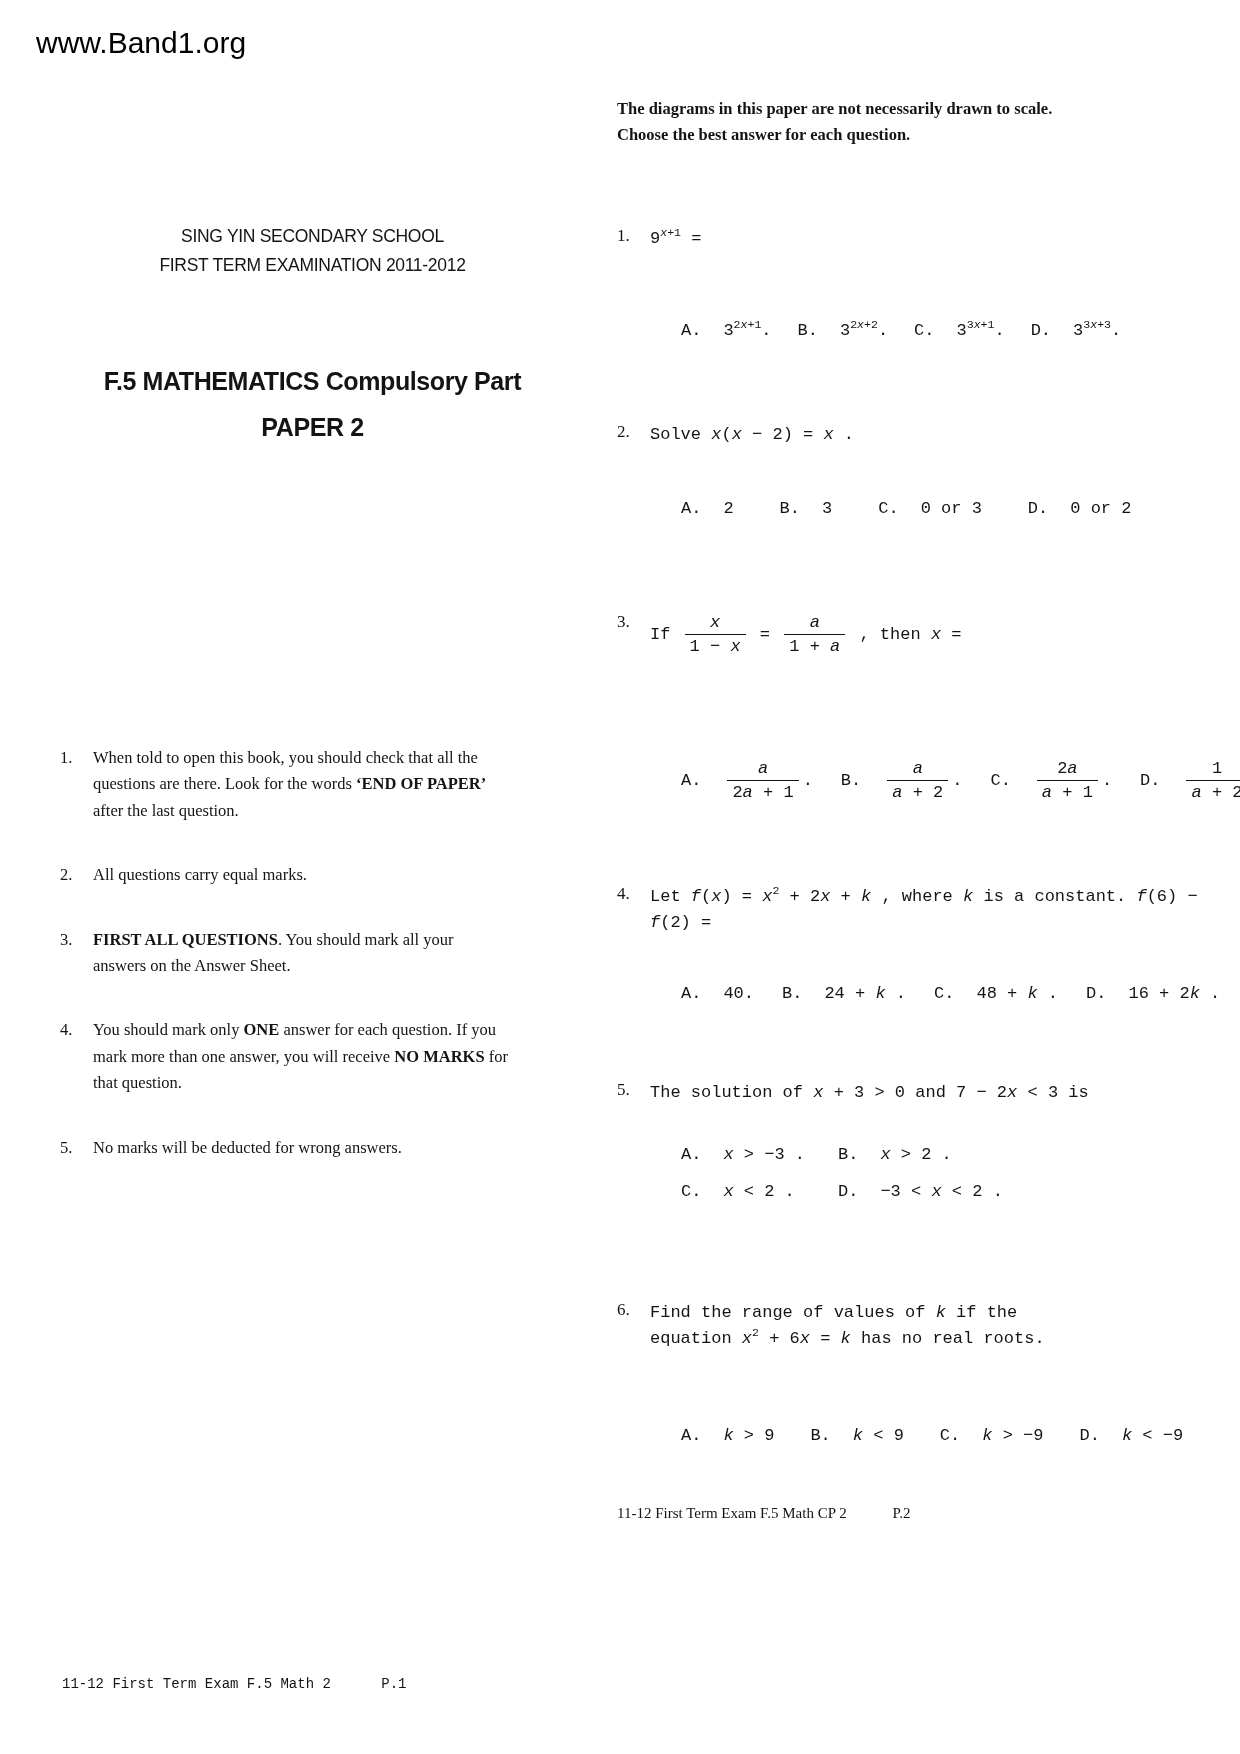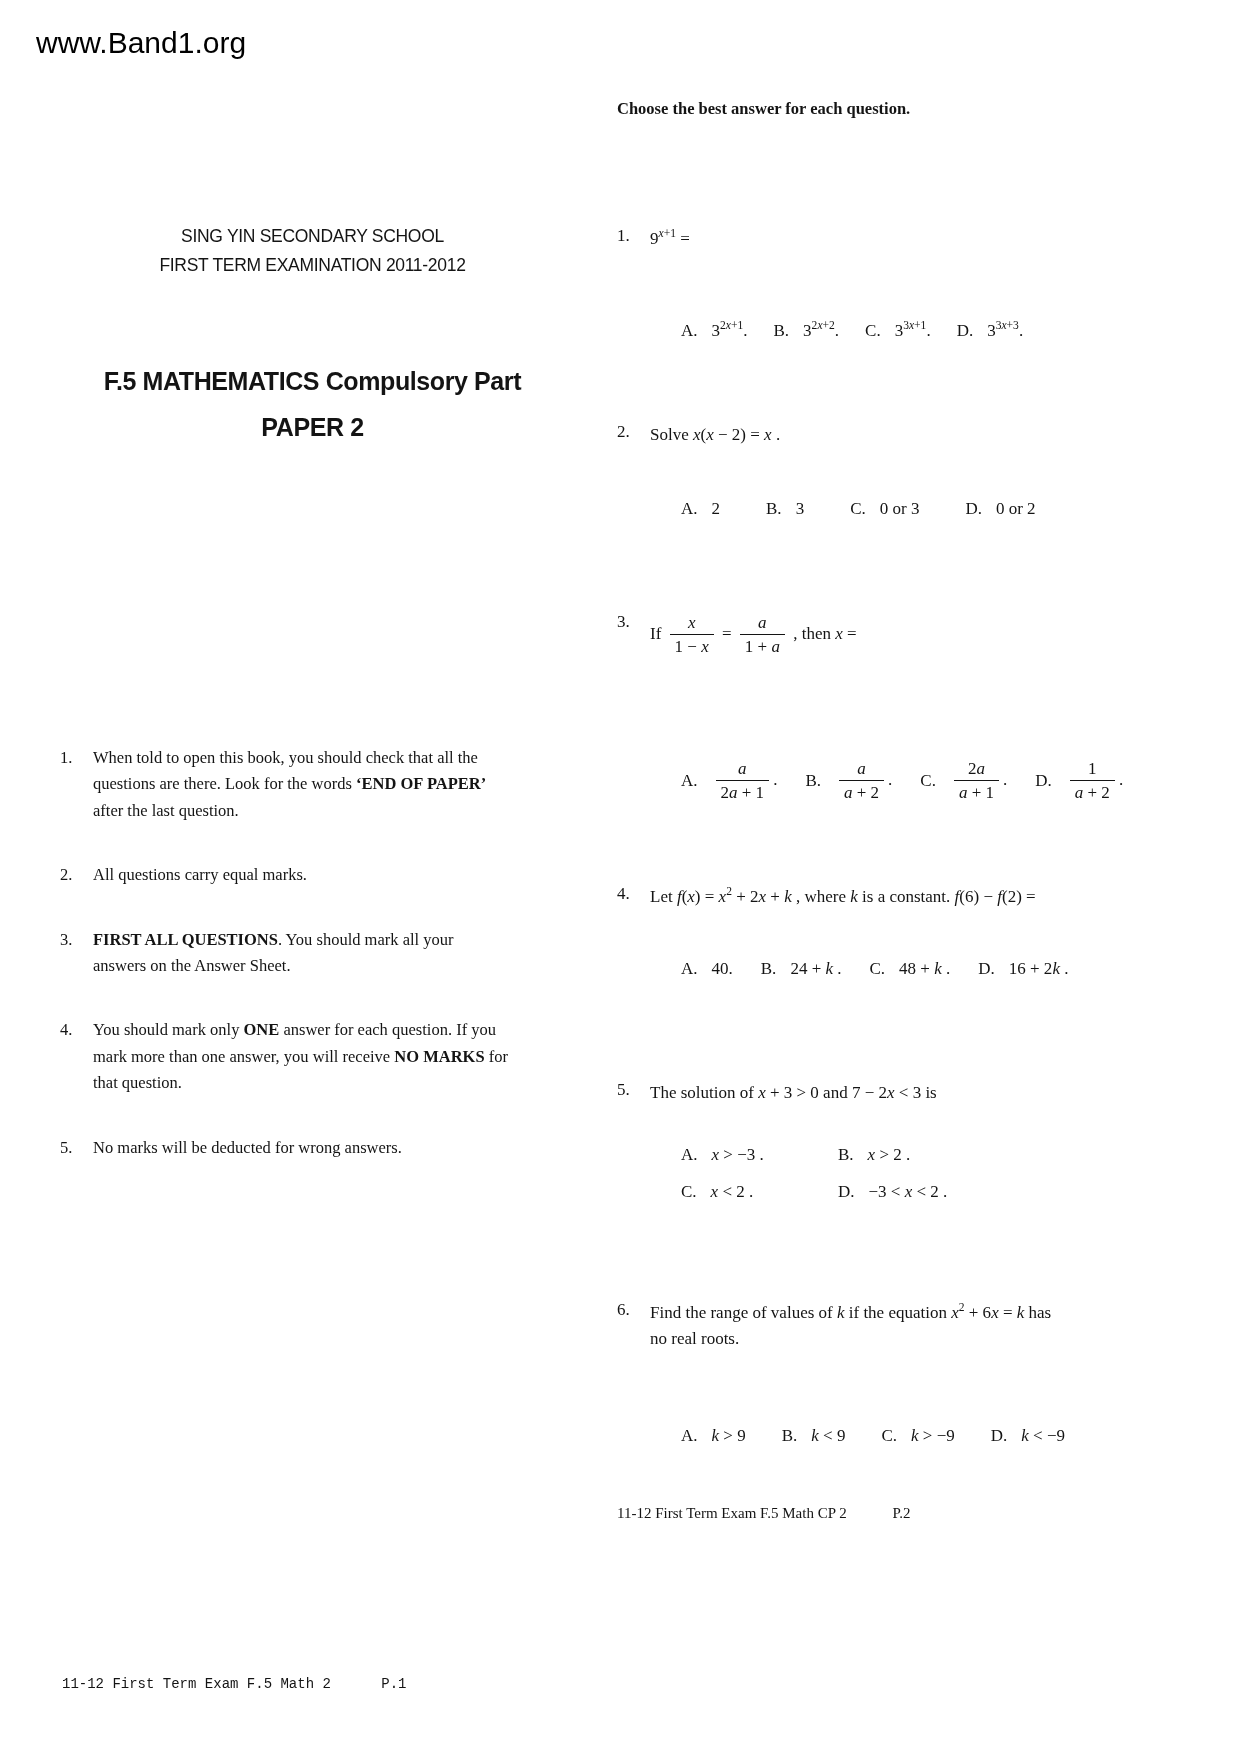--- a/index.html
+++ b/index.html
@@ -32,25 +32,25 @@
   .instr{display:flex;margin-bottom:38px;}
   .i-num{width:33px;flex:none;}
   .i-text{flex:1;}
   .footer-left{position:absolute;top:1676px;left:2px;font-size:14px;font-family:Liberation Mono, monospace;}
   .footer-left .footer-page{margin-left:42px;}
   
   .col-right{position:absolute;left:617px;top:0;width:500px;height:1754px;}
   .r-header{position:absolute;top:96px;left:0;width:480px;font-weight:bold;font-size:16.5px;line-height:1.6;}
   .question{position:absolute;left:0;width:100%;display:flex;font-size:17px;}
   .q-num{width:33px;flex:none;}
-  .q-body{flex:1;line-height:1.5;}
+  .q-body{flex:1;line-height:1.5;font-family:Liberation Mono, monospace;}
   .q-stem{white-space:normal;}
   .opts{display:flex;align-items:center;margin-left:31px;}
   .opt{display:flex;align-items:center;white-space:nowrap;}
-  .opt-val{margin-left:14px;}
+  .opt-val{margin-left:22px;}
   .q1{top:226px;}  .q1 .opts{margin-top:66px;gap:26px;}
   .q2{top:422px;}  .q2 .opts{margin-top:48px;gap:46px;}
   .q3{top:612px;}  .q3 .opts{margin-top:100px;gap:28px;}
   .q4{top:884px;}  .q4 .opts{margin-top:46px;gap:28px;}
   .q5{top:1080px;} .q5 .opts{margin-top:36px;}
   .q6{top:1300px;} .q6 .opts{margin-top:72px;gap:36px;}
   .q6 .q-stem{width:402px;}
   .opts.opts-grid{display:grid;grid-template-columns:157px auto;row-gap:12px;align-items:center;}
   .footer-right{position:absolute;top:1505px;left:0;font-size:15px;}
   .footer-right .footer-page{margin-left:42px;}
@@ -102,20 +102,21 @@
   </li>
 </ol>
   <div class="footer-left">
     <span>11-12 First Term Exam F.5 Math 2</span>
     <span class="footer-page">P.1</span>
   </div>
 </div>
 
 <div class="col-right">
   <div class="r-header">
+    <div>The diagrams in this paper are not necessarily drawn to scale.</div>
     <div>Choose the best answer for each question.</div>
   </div>
   <div id="questions">
   <div class="question q1">
     <span class="q-num">1.</span>
     <div class="q-body">
       <div class="q-stem">9<sup><i>x</i>+1</sup> =</div>
       <div class="opts">
   <span class="opt">
     <span class="opt-letter">A.</span>

